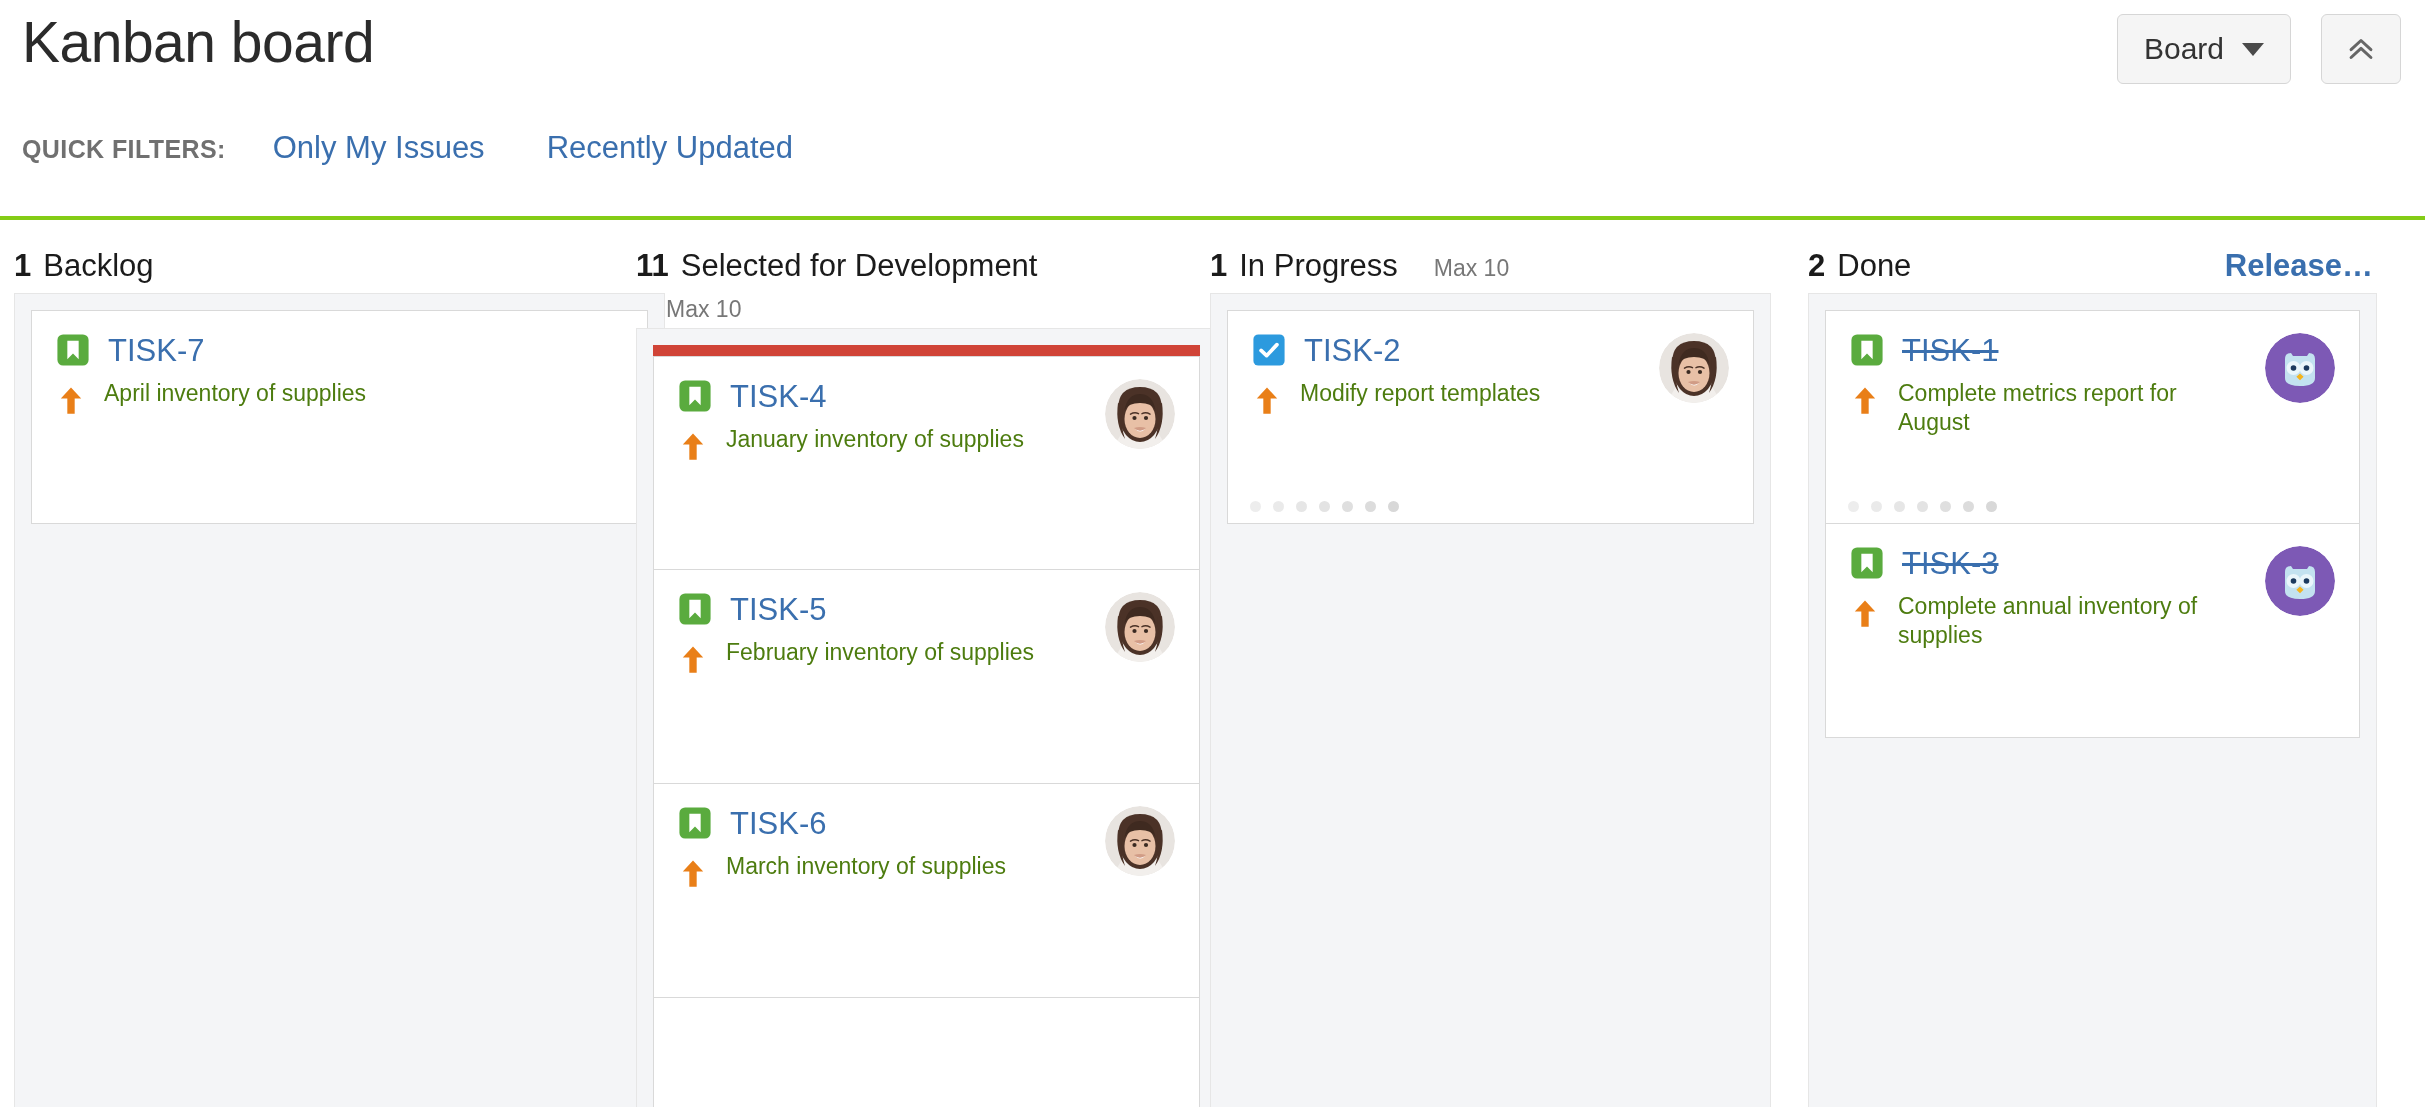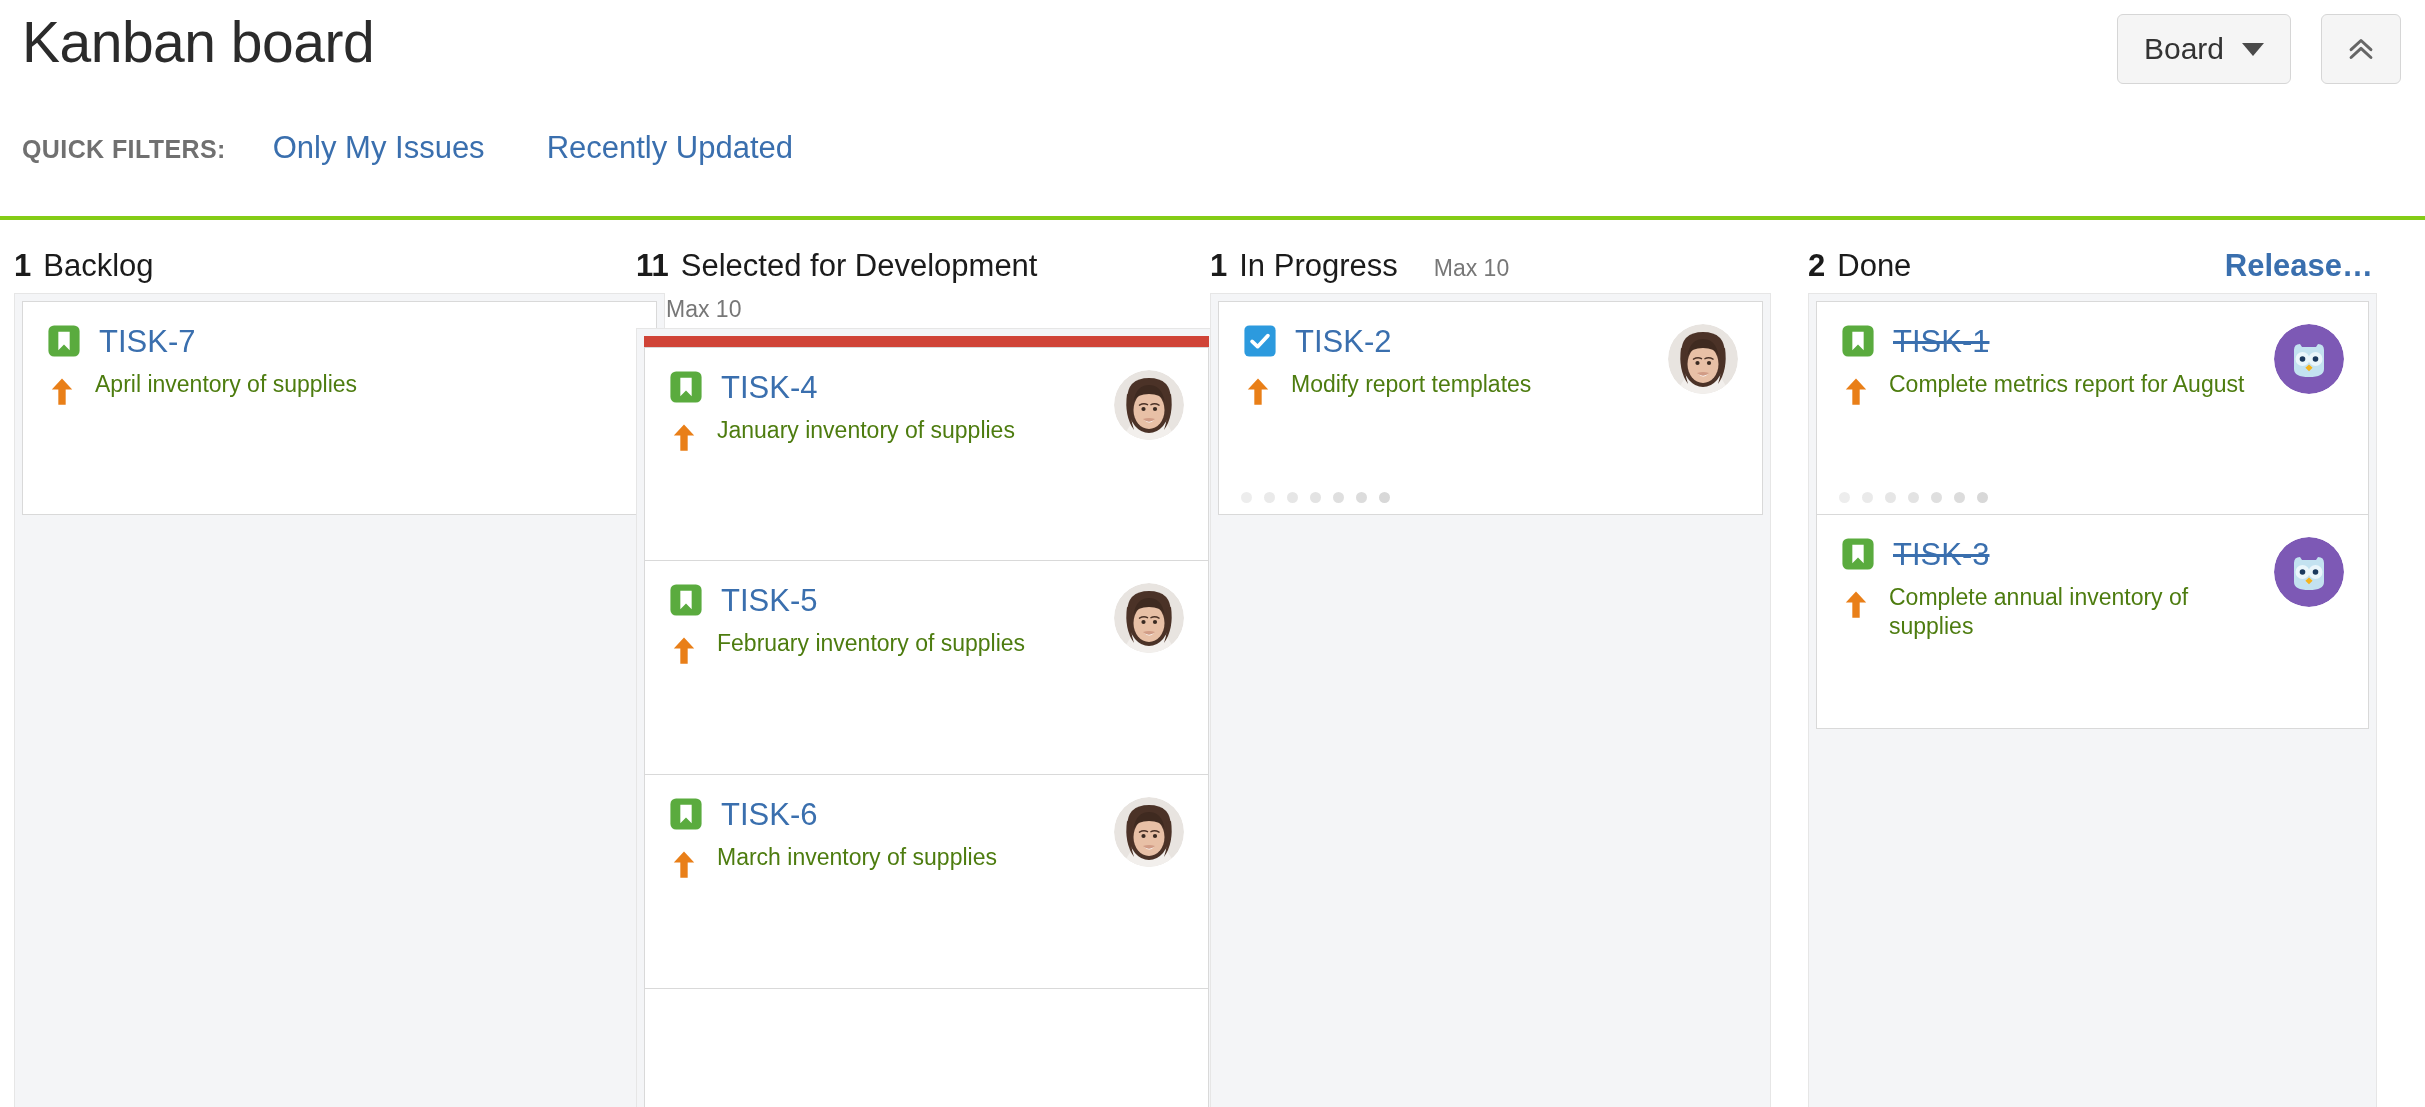--- a/index.html
+++ b/index.html
@@ -152,21 +152,21 @@
 
   .col-body {
     position: absolute;
     left: 0;
     right: 0;
     bottom: 0;
     background: #f4f5f7;
     border: 1px solid #e6e6e6;
     border-bottom: none;
     box-sizing: border-box;
-    padding: 7px;
+    padding: 16px;
     overflow: hidden;
   }
 
   .limit-bar {
     height: 11px;
     background: #d04437;
     margin: 0;
   }
 
   

